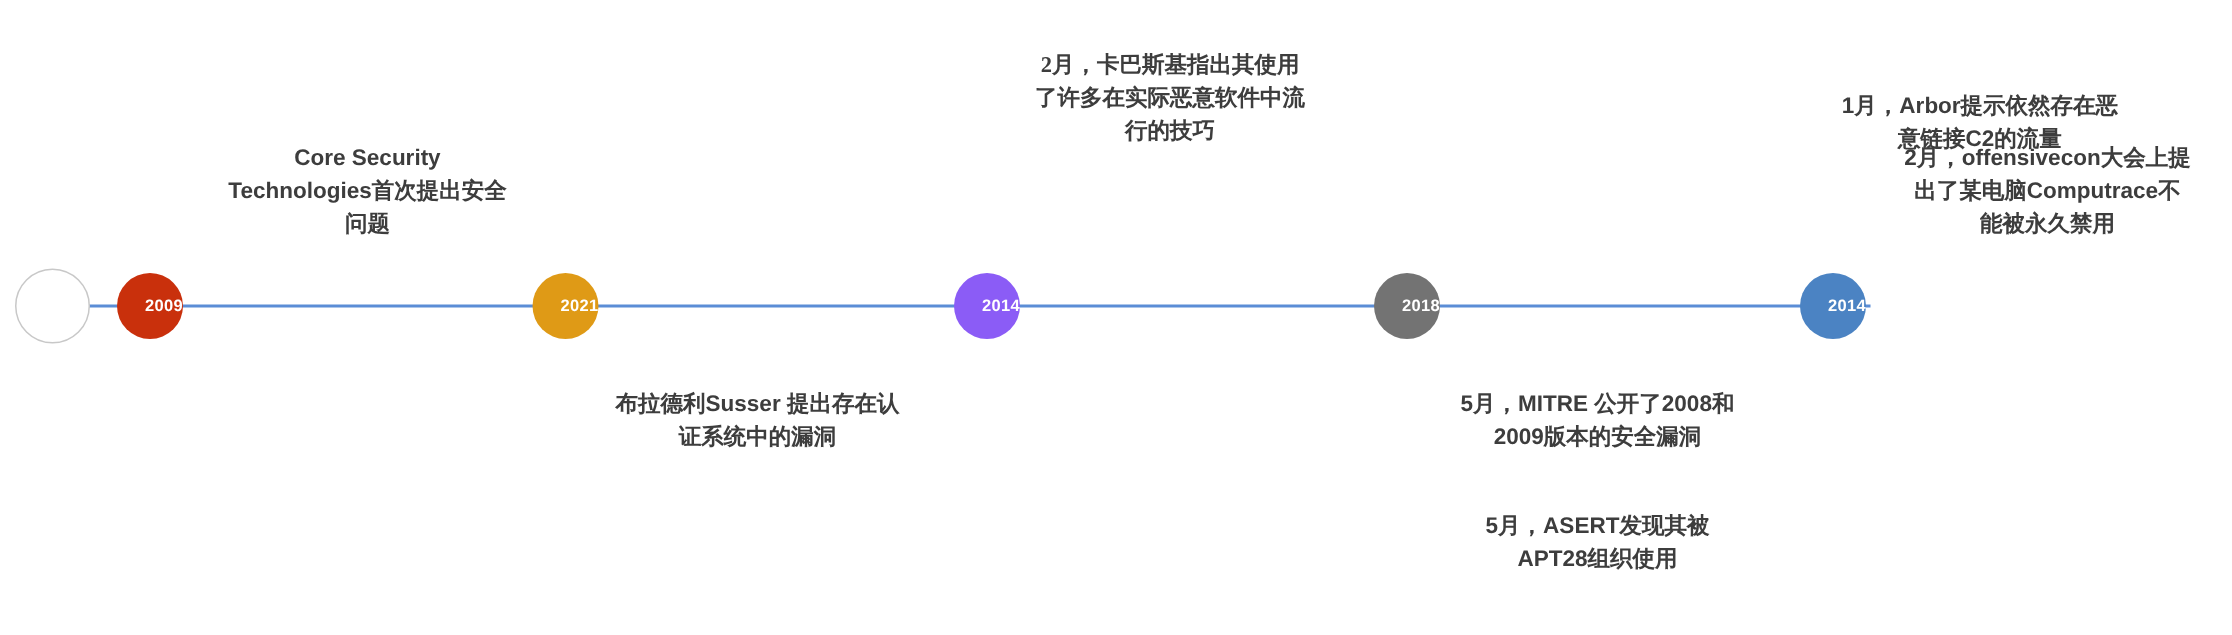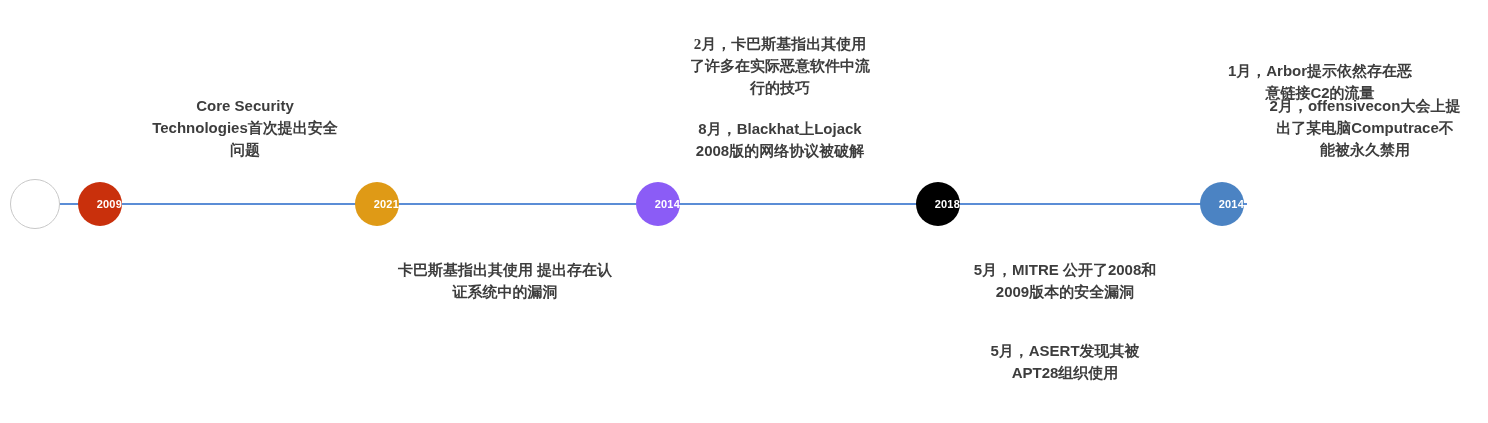--- a/index.html
+++ b/index.html
@@ -72,47 +72,45 @@
   </div>
 
   <div class="node" style="left: 355px; top: 182px; background-color: rgb(223, 154, 22);">
     <span class="year">2021</span>
   </div>
 
   <div class="node" style="left: 636px; top: 182px; background-color: #8b5cf6;">
     <span class="year">2014</span>
   </div>
 
-  <div class="node" style="left: 916px; top: 182px; background-color: #000000;">
+  <div class="node" style="left: 916px; top: 182px; background-color: #737373;">
     <span class="year">2018</span>
   </div>
 
   <div class="node" style="left: 1200px; top: 182px; background-color: rgb(75, 131, 195);">
     <span class="year">2014</span>
   </div>
 
   <div class="annotation" style="left:120px; top:95px; width:250px;">Core Security
 Technologies首次提出安全
 问题</div>
 
   <div class="annotation" style="left:650px; top:33px; width:260px;font-family:Liberation Serif, serif;">2月，卡巴斯基指出其使用
 了许多在实际恶意软件中流
 行的技巧</div>
 
-  <div class="annotation" style="left:650px; top:118px; width:260px;">8月，Blackhat上Lojack
-2008版的网络协议被破解</div>
 
   <div class="annotation" style="left:1195px; top:33px; width:250px;margin-top:27px;">1月，Arbor提示依然存在恶
 意链接C2的流量</div>
 
   <div class="annotation" style="left:1240px; top:95px; width:250px;">2月，offensivecon大会上提
 出了某电脑Computrace不
 能被永久禁用</div>
 
-  <div class="annotation" style="left:380px; top:259px; width:250px;">卡巴斯基指出其使用 提出存在认
+  <div class="annotation" style="left:380px; top:259px; width:250px;">布拉德利Susser 提出存在认
 证系统中的漏洞</div>
 
   <div class="annotation" style="left:940px; top:259px; width:250px;">5月，MITRE 公开了2008和
 2009版本的安全漏洞</div>
 
   <div class="annotation" style="left:940px; top:340px; width:250px;">5月，ASERT发现其被
 APT28组织使用</div>
 
 </div>
 

